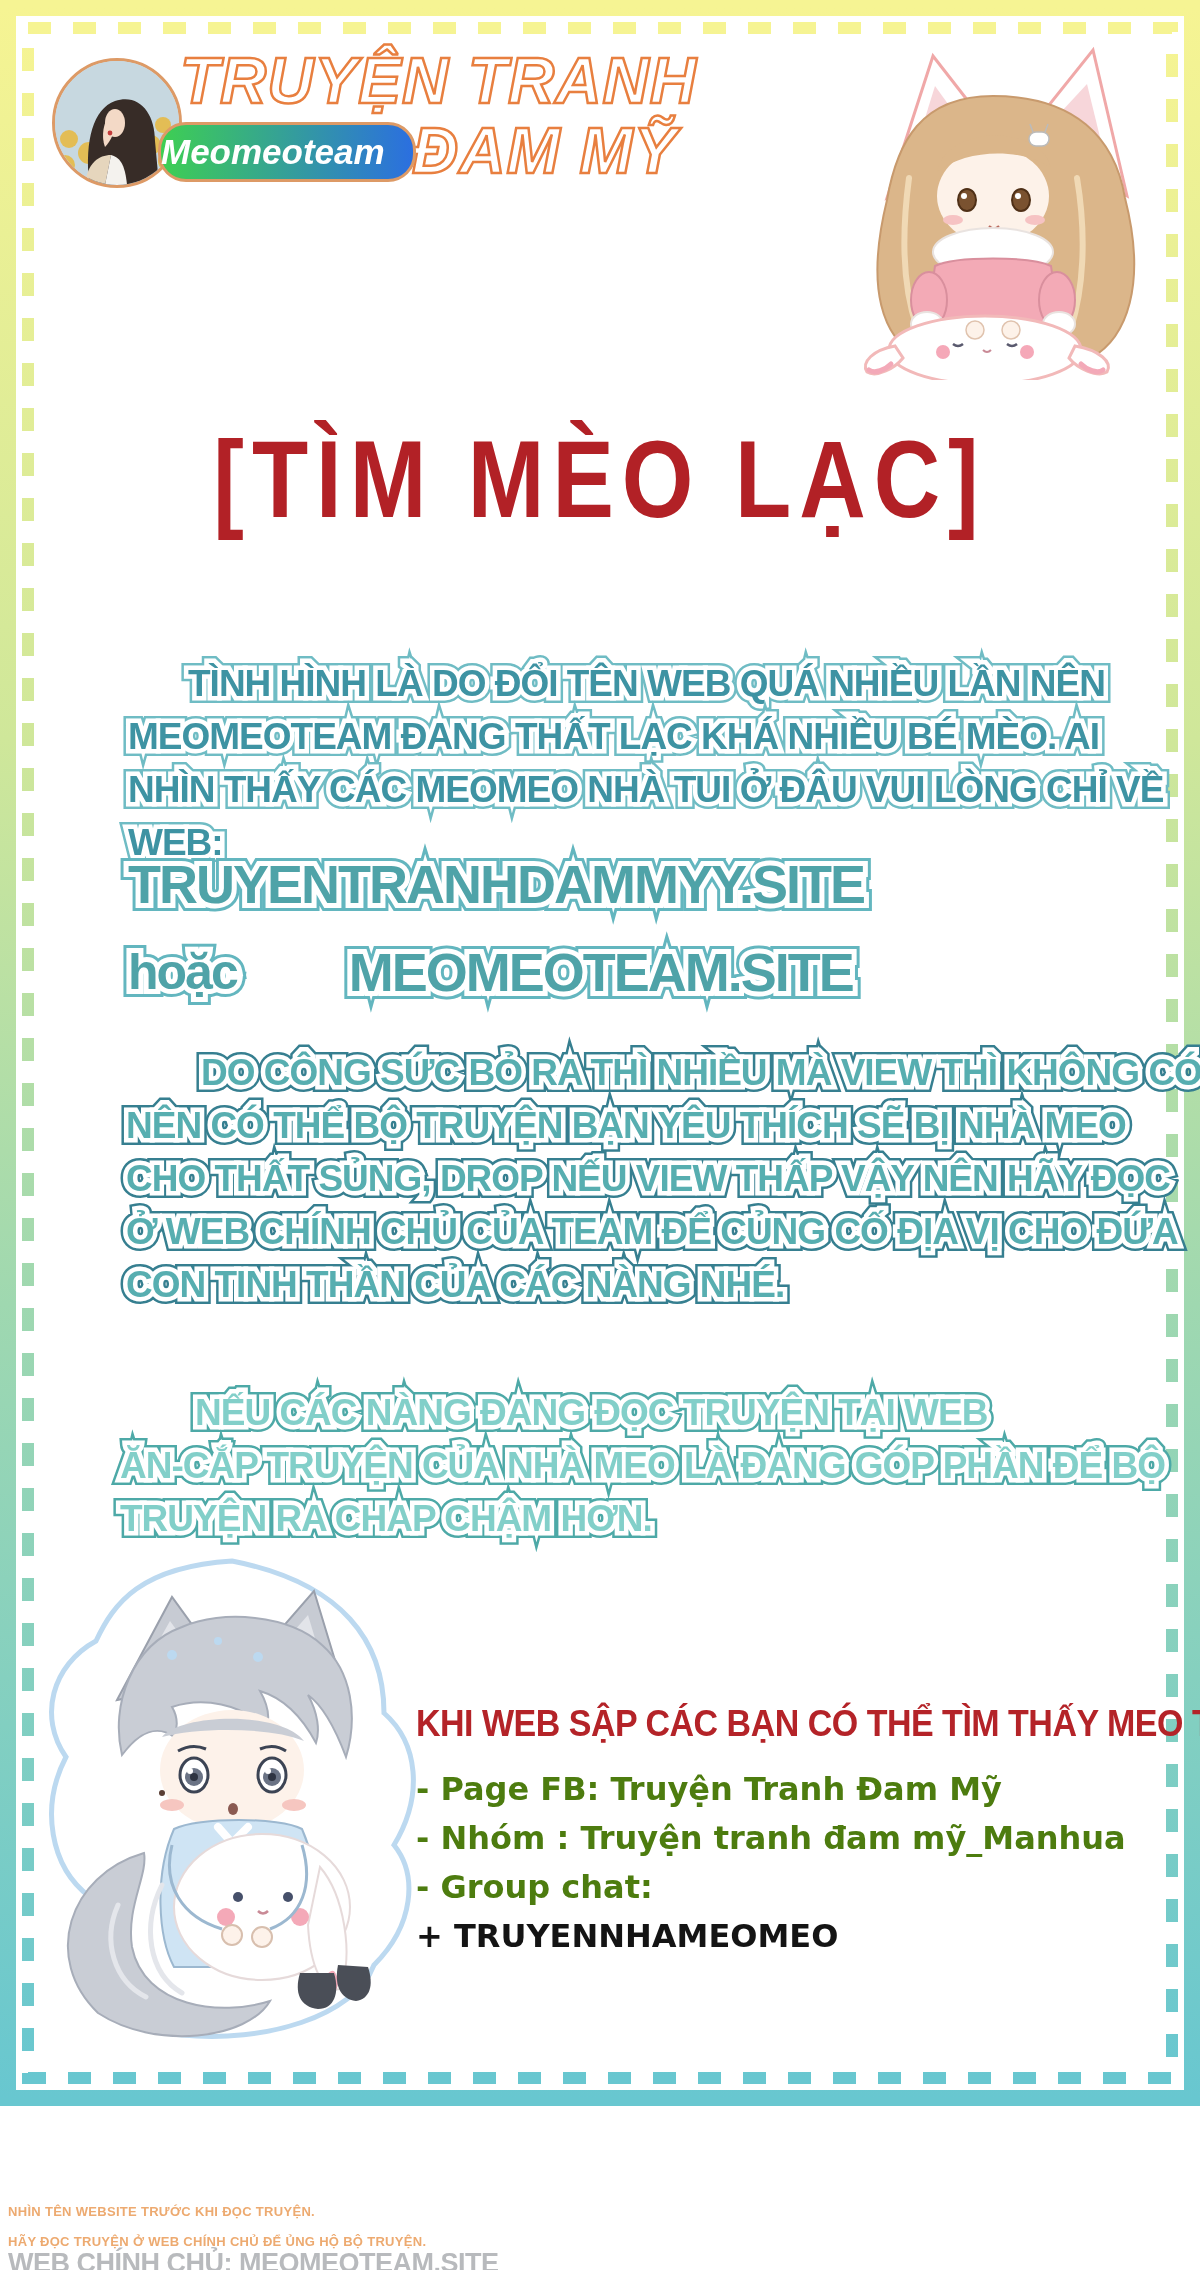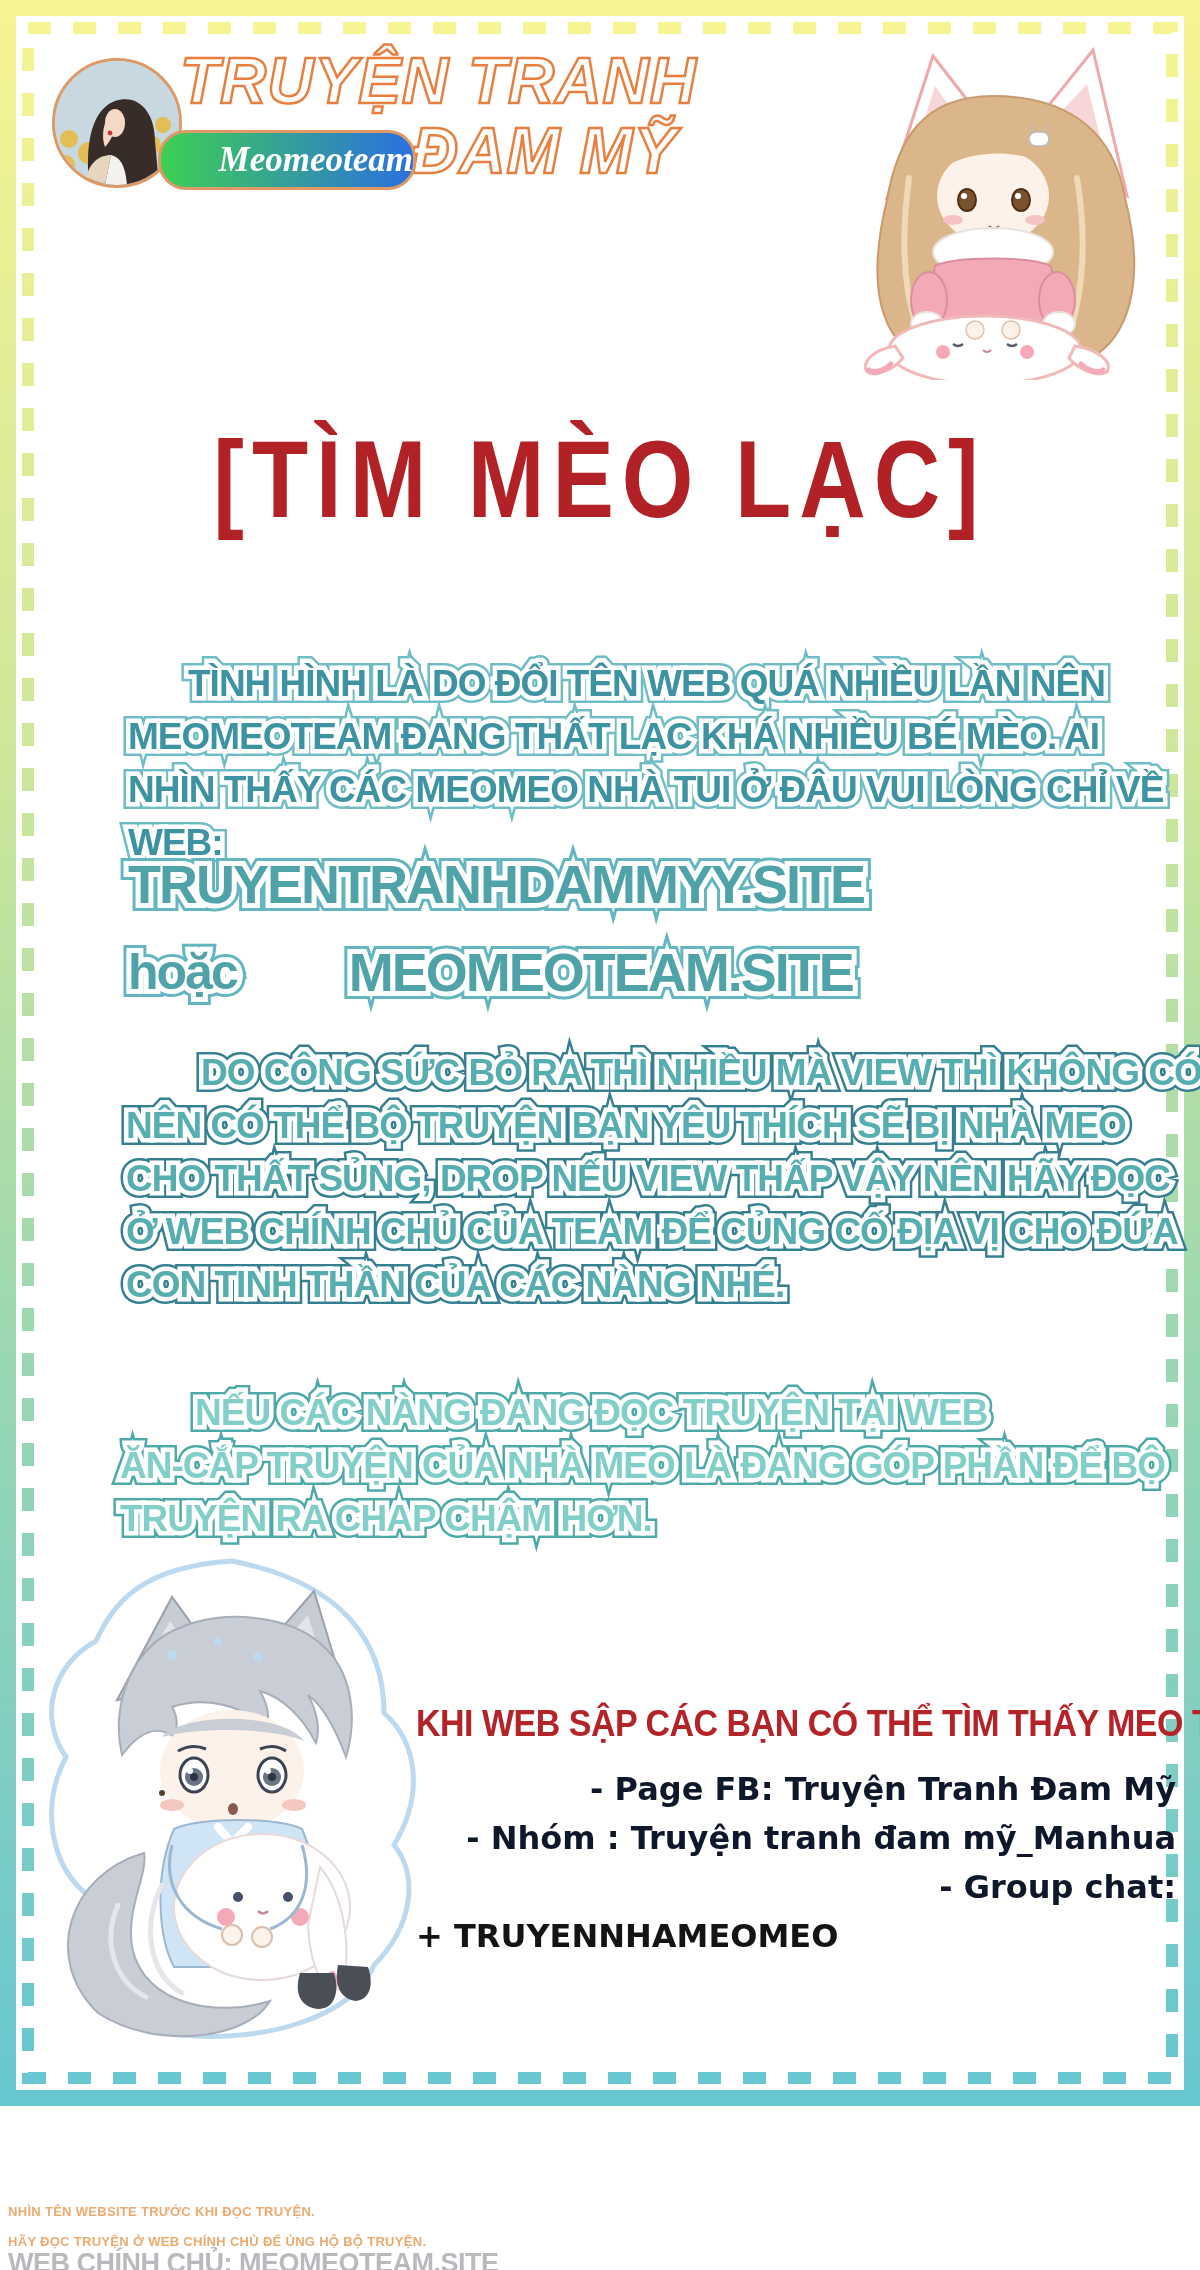--- a/index.html
+++ b/index.html
@@ -8,23 +8,23 @@
   .card{position:absolute;left:0;top:0;width:1200px;height:1860px;background:#fff;}
   .border-svg{position:absolute;left:0;top:0;pointer-events:none;}
 
   
   .avatar{position:absolute;left:52px;top:58px;width:124px;height:124px;border-radius:50%;
           border:3px solid #dd9a66;overflow:hidden;background:#cfdde3;}
   .title-orange{position:absolute;color:transparent;-webkit-text-stroke:2.5px #e87f3f;
           font-style:italic;font-weight:bold;font-size:64px;letter-spacing:1px;white-space:nowrap;}
   .title-line1{left:180px;top:44px;}
   .title-line2{left:412px;top:114px;}
-  .badge{position:absolute;left:158px;top:130px;width:252px;height:54px;border-radius:28px;
+  .badge{position:absolute;left:158px;top:122px;width:252px;height:54px;border-radius:28px;
          background:linear-gradient(90deg,#3ecf52,#2b6fe0);border:3px solid #dd9a66;
-         display:flex;align-items:center;justify-content:flex-end;font-family:Liberation Serif, serif;}
+         display:flex;align-items:center;justify-content:flex-start;}
   .badge span{color:#fff;font-weight:bold;font-style:italic;font-size:35px;letter-spacing:0;}
 
   .chibi-girl{position:absolute;left:825px;top:28px;}
   .chibi-boy{position:absolute;left:22px;top:1545px;}
 
   
   .main-title{position:absolute;left:0;top:418px;width:1200px;text-align:center;
       color:#b22126;font-weight:bold;font-size:92px;letter-spacing:8px;
       transform:scaleY(1.18);transform-origin:top;white-space:nowrap;}
 
@@ -46,21 +46,21 @@
   .sites .bubble::after{-webkit-text-stroke:16px var(--oc);}
   .sites-row2{display:flex;align-items:flex-end;gap:112px;}
   .conj{font-size:50px;}
 
   
   .contacts{position:absolute;left:416px;top:1702px;width:760px;}
   .contacts-heading{color:#b42328;font-weight:bold;font-size:34px;letter-spacing:-0.5px;
        white-space:nowrap;margin-bottom:24px;transform:scaleY(1.1);transform-origin:left top;}
   .contact-item{font-weight:bold;font-size:32px;line-height:49px;letter-spacing:0;
        white-space:nowrap;font-family:"DejaVu Sans",sans-serif;}
-  .maroon{color:#0f172a;text-align:right;}
+  .maroon{color:#4d7c0f;}
   .dark{color:#141414;}
 
   
   .footer{position:absolute;left:8px;top:2190px;}
   .footer-small{color:#edaa70;font-weight:bold;font-size:13px;line-height:17px;
        letter-spacing:0.3px;white-space:nowrap;margin-top:13px;}
   .footer-big{font-weight:bold;font-size:27px;line-height:25px;letter-spacing:-0.5px;
        white-space:nowrap;transform:scaleY(1.05);transform-origin:left top;}
   .footer-gray{color:#b8babd;}
   .footer-blue{color:#5f9fd6;}

